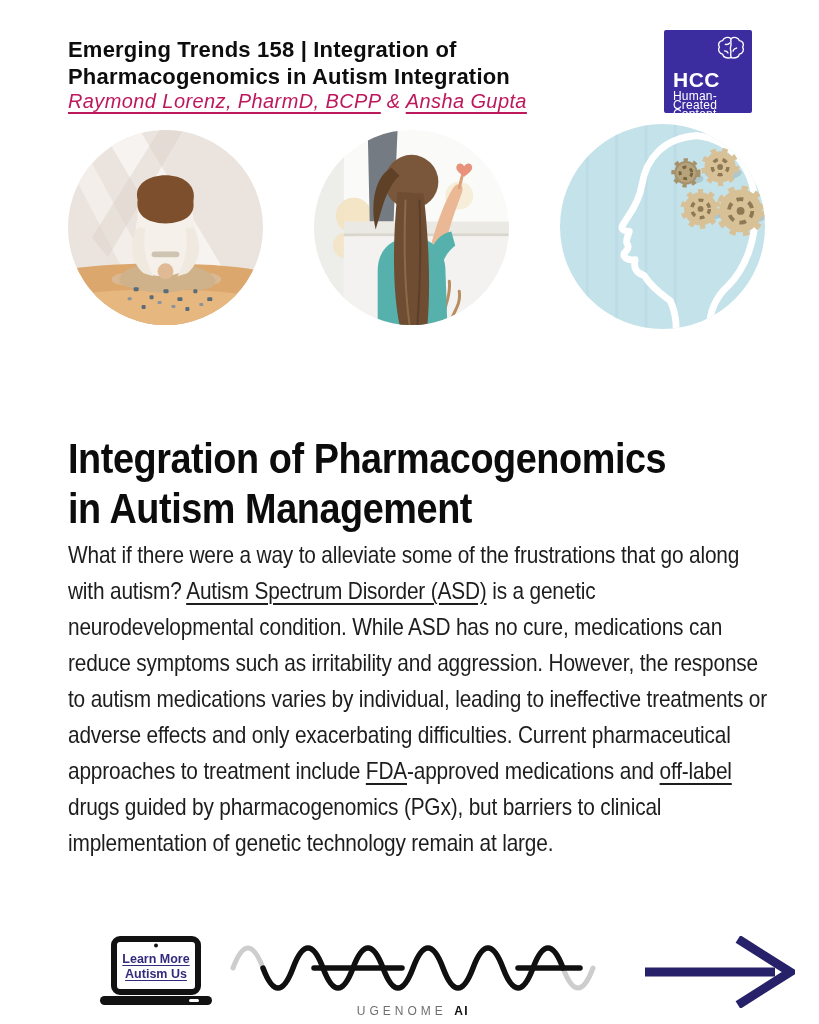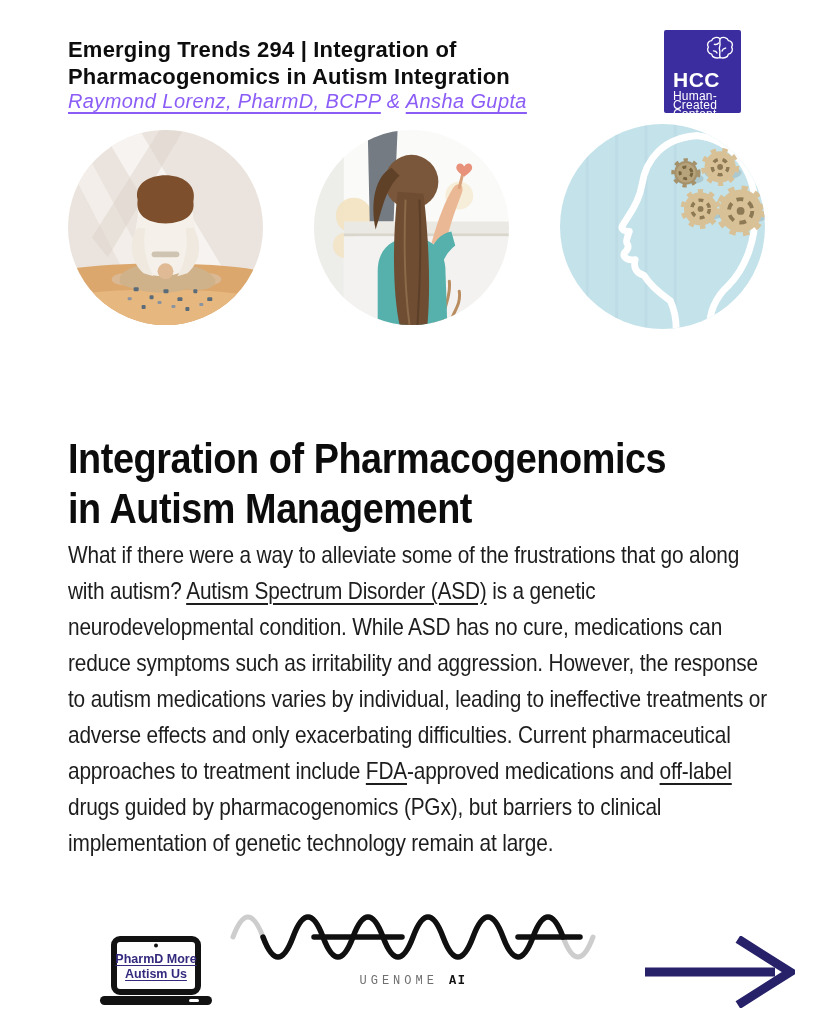--- a/index.html
+++ b/index.html
@@ -7,28 +7,28 @@
     position:relative;width:819px;height:1024px;background:#ffffff;overflow:hidden;
     font-family:"Liberation Sans", sans-serif;color:#111;
   }
   
   .header-title{
     position:absolute;left:68px;top:36px;
     font-size:22px;font-weight:700;line-height:27px;letter-spacing:.2px;color:#0d0d0d;
   }
   .byline{
     position:absolute;left:68px;top:90px;
-    font-size:20px;font-style:italic;color:#8b5cf6;letter-spacing:.4px;
+    font-size:20px;font-style:italic;color:#be185d;letter-spacing:.4px;
   }
   .byline .author{
     text-decoration:underline;text-decoration-thickness:1.5px;text-underline-offset:4px;
     cursor:pointer;
   }
   .hcc-logo{
-    position:absolute;left:664px;top:30px;width:77px;height:83px;
+    position:absolute;left:664px;top:30px;width:88px;height:83px;
     background:#3b2da0;border-radius:2px;color:#fff;
   }
   .hcc-logo .brain{position:absolute;right:6px;top:5px;width:30px;height:28px;}
   .hcc-abbr{position:absolute;left:9px;top:38px;font-size:21px;font-weight:700;letter-spacing:.5px;}
   .hcc-sub{position:absolute;left:9px;top:62px;font-size:12px;line-height:9px;letter-spacing:.2px;}
   
   .circle{position:absolute;border-radius:50%;overflow:hidden;}
   .circle svg{display:block;}
   .c1{left:68px;top:130px;width:195px;height:195px;}
   .c2{left:314px;top:130px;width:195px;height:195px;}
@@ -49,34 +49,34 @@
     cursor:pointer;
   }
   
   .laptop{position:absolute;left:99px;top:936px;width:114px;height:70px;}
   .laptop-text{
     position:absolute;left:14px;top:9px;width:86px;height:44px;
     display:flex;flex-direction:column;align-items:center;justify-content:center;
     font-size:12.5px;font-weight:700;line-height:15px;color:#332a7e;text-align:center;
     text-decoration:underline;text-underline-offset:2px;cursor:pointer;
   }
-  .ugenome{position:absolute;left:230px;top:911px;width:366px;font-family:Liberation Mono, monospace;}
+  .ugenome{position:absolute;left:230px;top:942px;width:366px;}
   .ugenome-text{
     margin-top:6px;text-align:center;font-size:12px;letter-spacing:4px;color:#6f6f6f;
   }
   .ugenome-text .ai{font-weight:700;color:#111;letter-spacing:1.5px;}
   .arrow{position:absolute;left:643px;top:936px;width:152px;height:72px;cursor:pointer;}
 </style>
 </head>
 <body>
 
 <div class="page">
 
   <div class="header-title">
-    <div>Emerging Trends 294 | Integration of</div>
+    <div>Emerging Trends 158 | Integration of</div>
     <div>Pharmacogenomics in Autism Integration</div>
   </div>
 
   <div class="byline">
     <span class="author">Raymond Lorenz, PharmD, BCPP</span><span> &amp; </span><span class="author">Ansha Gupta</span>
   </div>
 
   <div class="hcc-logo">
     <svg class="brain" viewBox="0 0 32 30">
       <g fill="none" stroke="#ffffff" stroke-width="1.5" stroke-linecap="round" stroke-linejoin="round">
@@ -212,21 +212,21 @@
   <p class="article-paragraph"><span>What if there were a way to alleviate some of the frustrations that go along with autism? </span><span class="inline-link">Autism Spectrum Disorder (ASD)</span><span> is a genetic neurodevelopmental condition. While ASD has no cure, medications can reduce symptoms such as irritability and aggression. However, the response to autism medications varies by individual, leading to ineffective treatments or adverse effects and only exacerbating difficulties. Current pharmaceutical approaches to treatment include </span><span class="inline-link">FDA</span><span>-approved medications and </span><span class="inline-link">off-label</span><span> drugs guided by pharmacogenomics (PGx), but barriers to clinical implementation of genetic technology remain at large.</span></p>
 
   <div class="laptop">
     <svg viewBox="0 0 114 70" width="114" height="70">
       <rect x="15" y="3" width="84" height="53" rx="6" fill="#ffffff" stroke="#121212" stroke-width="6"></rect>
       <circle cx="57" cy="9.5" r="2" fill="#121212"></circle>
       <rect x="1" y="60" width="112" height="9" rx="4.5" fill="#121212"></rect>
       <rect x="90" y="63" width="10" height="3" rx="1.5" fill="#ffffff"></rect>
     </svg>
     <div class="laptop-text">
-      <span>PharmD More</span>
+      <span>Learn More</span>
       <span>Autism Us</span>
     </div>
   </div>
 
   <div class="ugenome">
     <svg viewBox="0 0 366 52" width="366" height="52">
       <path d="M3,26 Q18,-14 33,26 T63,26 T93,26 T123,26 T153,26 T183,26 T213,26 T243,26 T273,26 T303,26 T333,26 T363,26" fill="none" stroke="#cdcdcd" stroke-width="5" stroke-linecap="round"></path>
       <path d="M33,26 Q48,66 63,26 T93,26 T123,26 T153,26 T183,26 T213,26 T243,26 T273,26 T303,26 T333,26" fill="none" stroke="#101010" stroke-width="5.5" stroke-linecap="round"></path>
       <path d="M84,26 H172" stroke="#101010" stroke-width="5.5" stroke-linecap="round"></path>
       <path d="M288,26 H350" stroke="#101010" stroke-width="5.5" stroke-linecap="round"></path>

